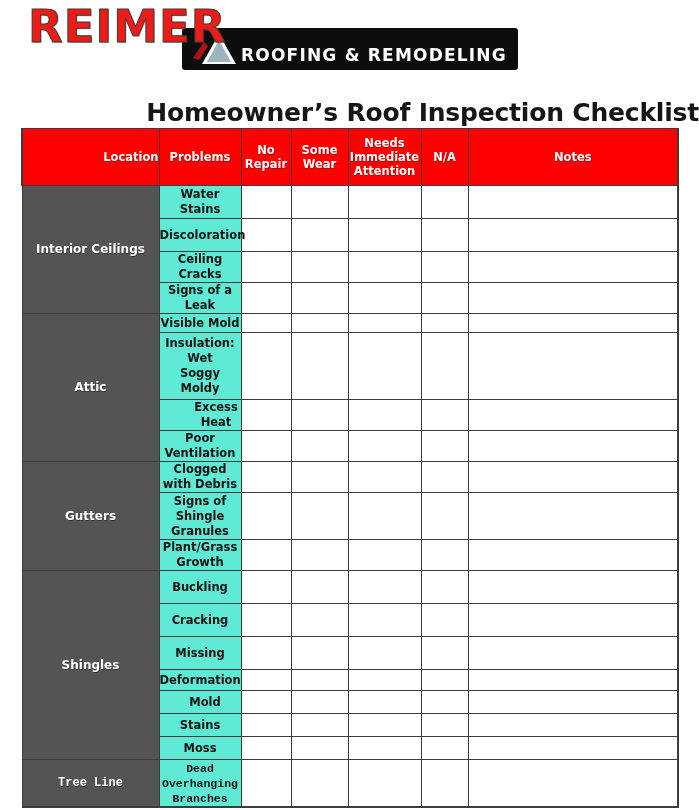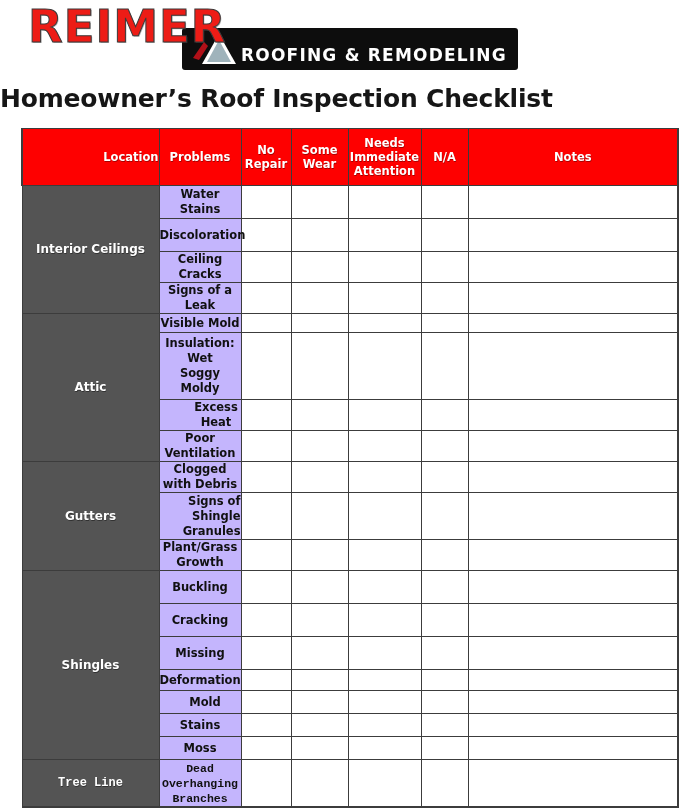--- a/index.html
+++ b/index.html
@@ -67,27 +67,27 @@
     letter-spacing: 1.2px;
     color: #ffffff;
     padding-left: 52px;
     box-sizing: border-box;
     margin-left: 7px;
   }
 
   
   .page-title {
     width: 699px;
-    text-align: left;
+    text-align: right;
     font-family: "DejaVu Sans", sans-serif;
     font-weight: bold;
     font-size: 25px;
     line-height: 30px;
     color: #161616;
-    margin-top: 8px;
+    margin-top: 22px;
     letter-spacing: -0.2px;
   }
 
   
   .table-wrap {
     position: absolute;
     left: 21px;
     top: 128px;
     width: 658px;
   }
@@ -121,21 +121,21 @@
     color: #ffffff;
     font-size: 12px;
     font-weight: bold;
     text-align: center;
     line-height: 15px;
     border-left: 2px solid #3c3c3c;
     border-right: 1px solid #3c3c3c;
     text-shadow: 0.5px 0.5px 0 rgba(0,0,0,0.4);
   }
   td.prob {
-    background: #c4b5fd;
+    background: #5eead4;
     color: #111111;
     font-size: 11.5px;
     font-weight: bold;
     text-align: center;
     line-height: 15px;
     padding: 2px 1px;
   }
   td.cell {
     background: #ffffff;
   }
@@ -258,21 +258,21 @@
         <tr>
           <td class="loc" rowspan="3">Gutters</td>
           <td class="prob" style="height: 30px;"><span>Clogged with Debris</span></td>
           <td class="cell"></td>
           <td class="cell"></td>
           <td class="cell"></td>
           <td class="cell"></td>
           <td class="cell outer-r"></td>
         </tr>
         <tr>
-          <td class="prob" style="height: 46px; text-align: right;"><span>Signs of Shingle Granules</span></td>
+          <td class="prob" style="height: 46px;"><span>Signs of Shingle Granules</span></td>
           <td class="cell"></td>
           <td class="cell"></td>
           <td class="cell"></td>
           <td class="cell"></td>
           <td class="cell outer-r"></td>
         </tr>
         <tr>
           <td class="prob" style="height: 30px;"><span>Plant/Grass Growth</span></td>
           <td class="cell"></td>
           <td class="cell"></td>

